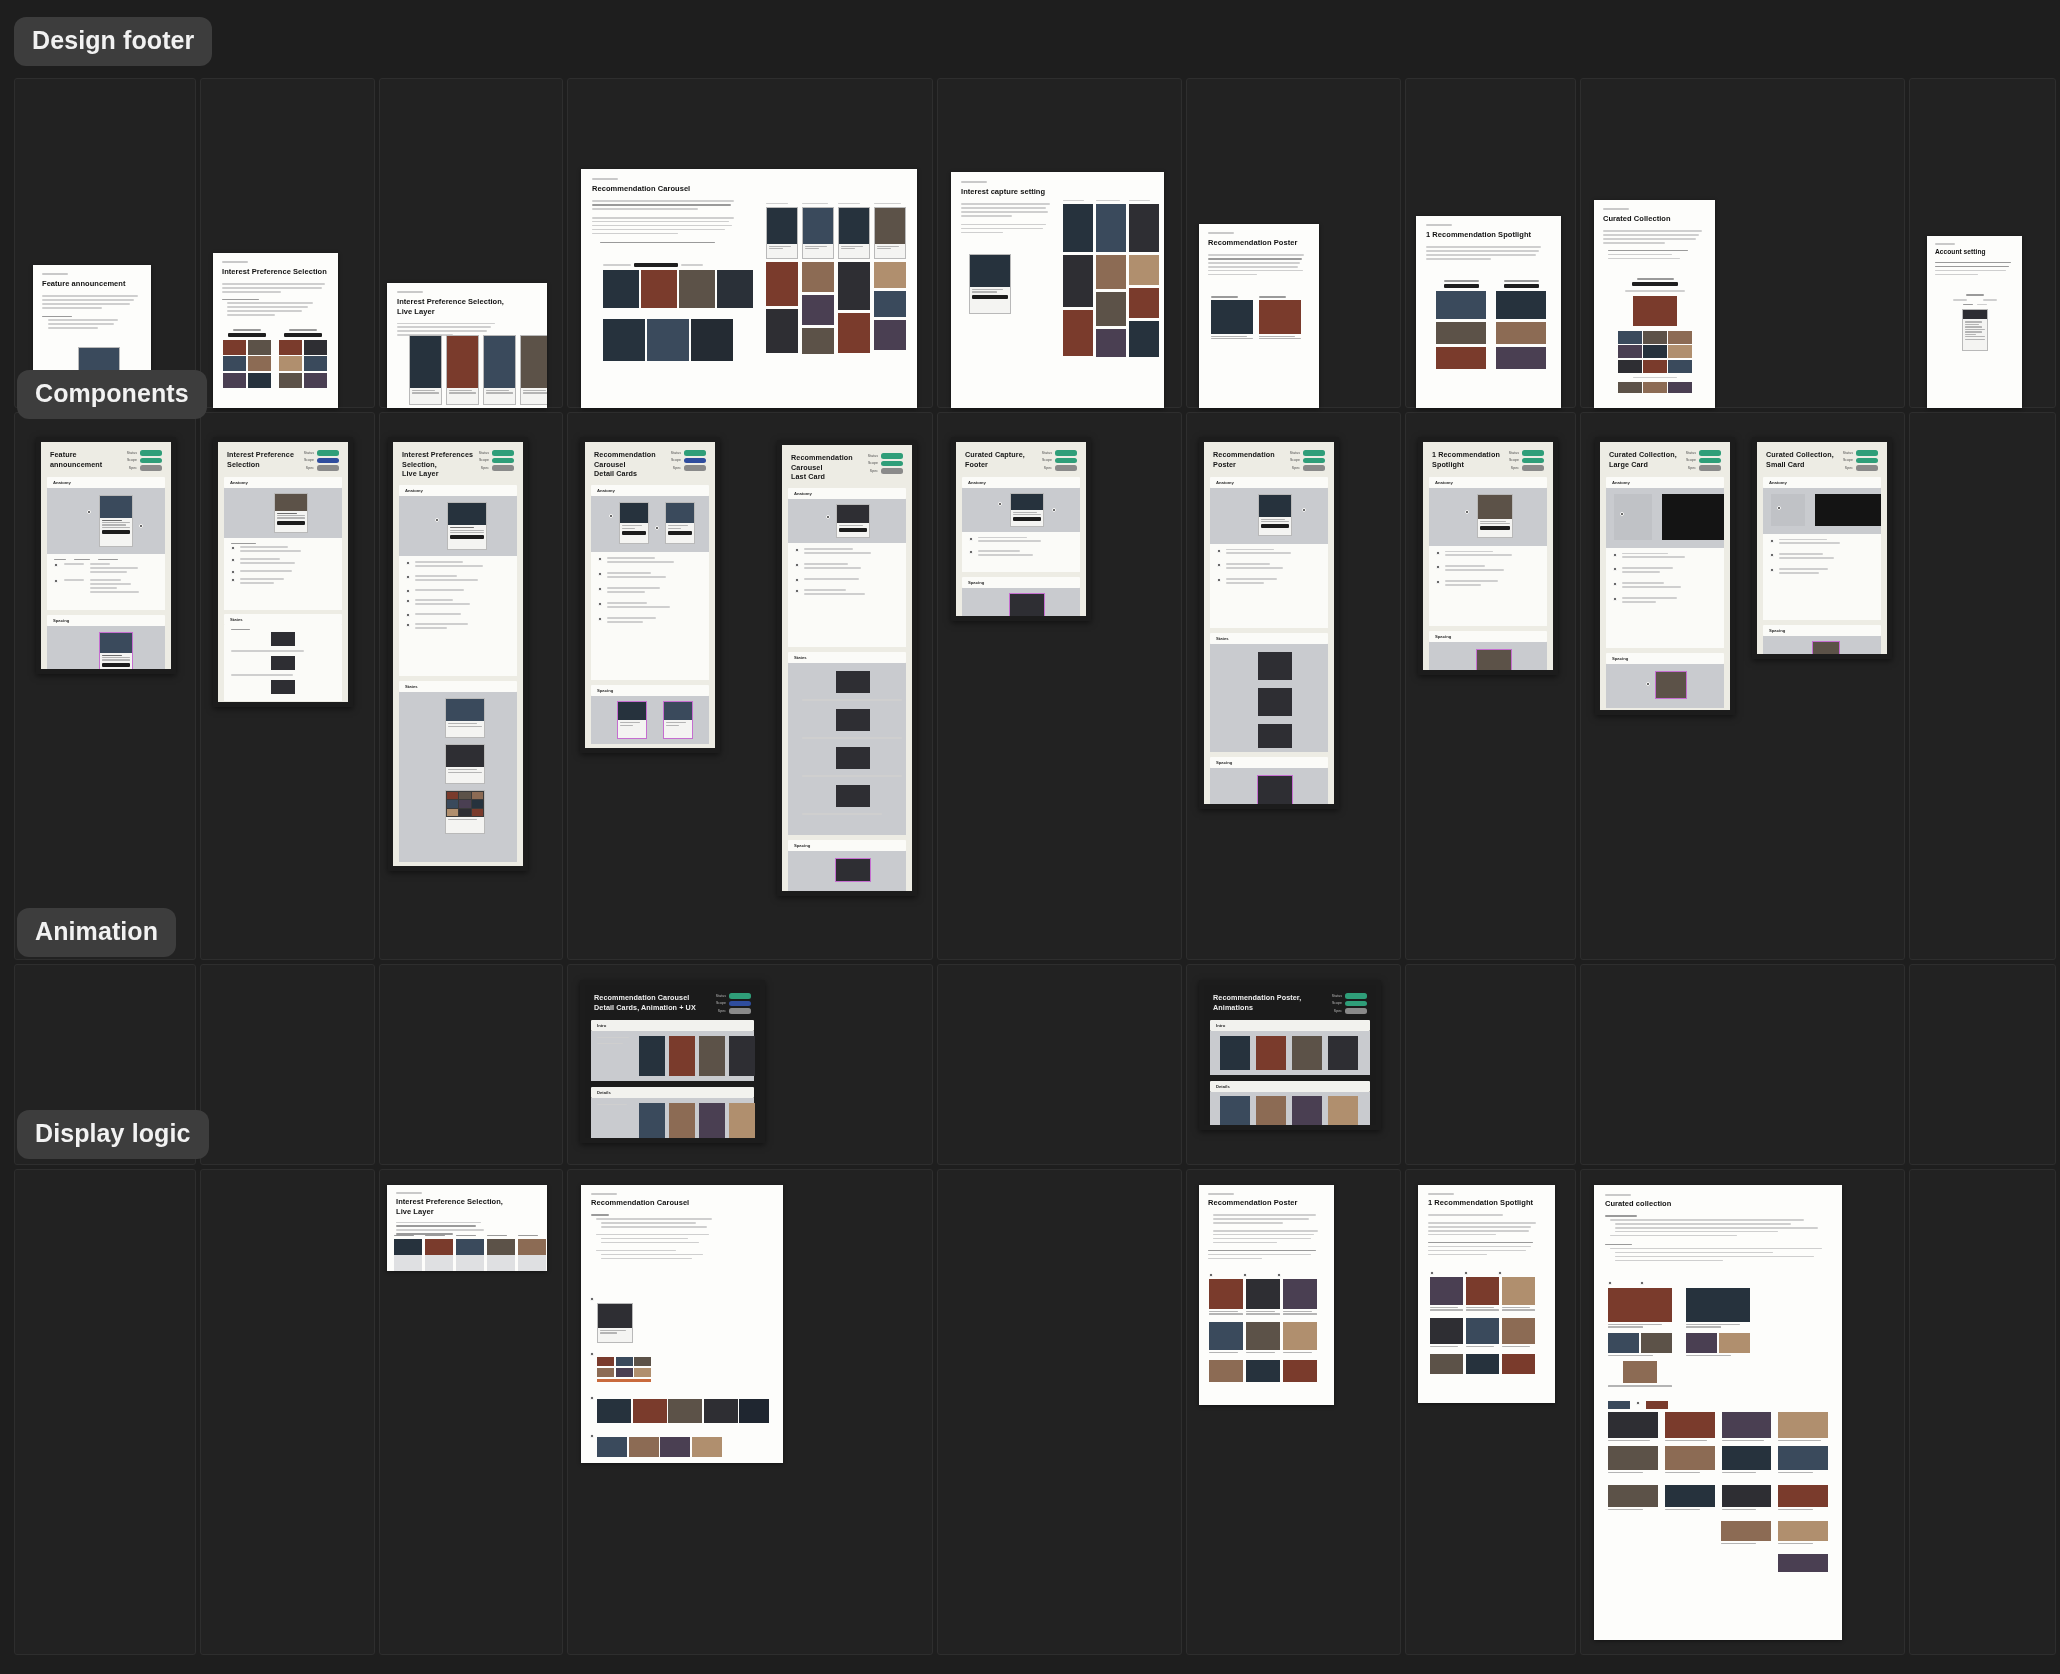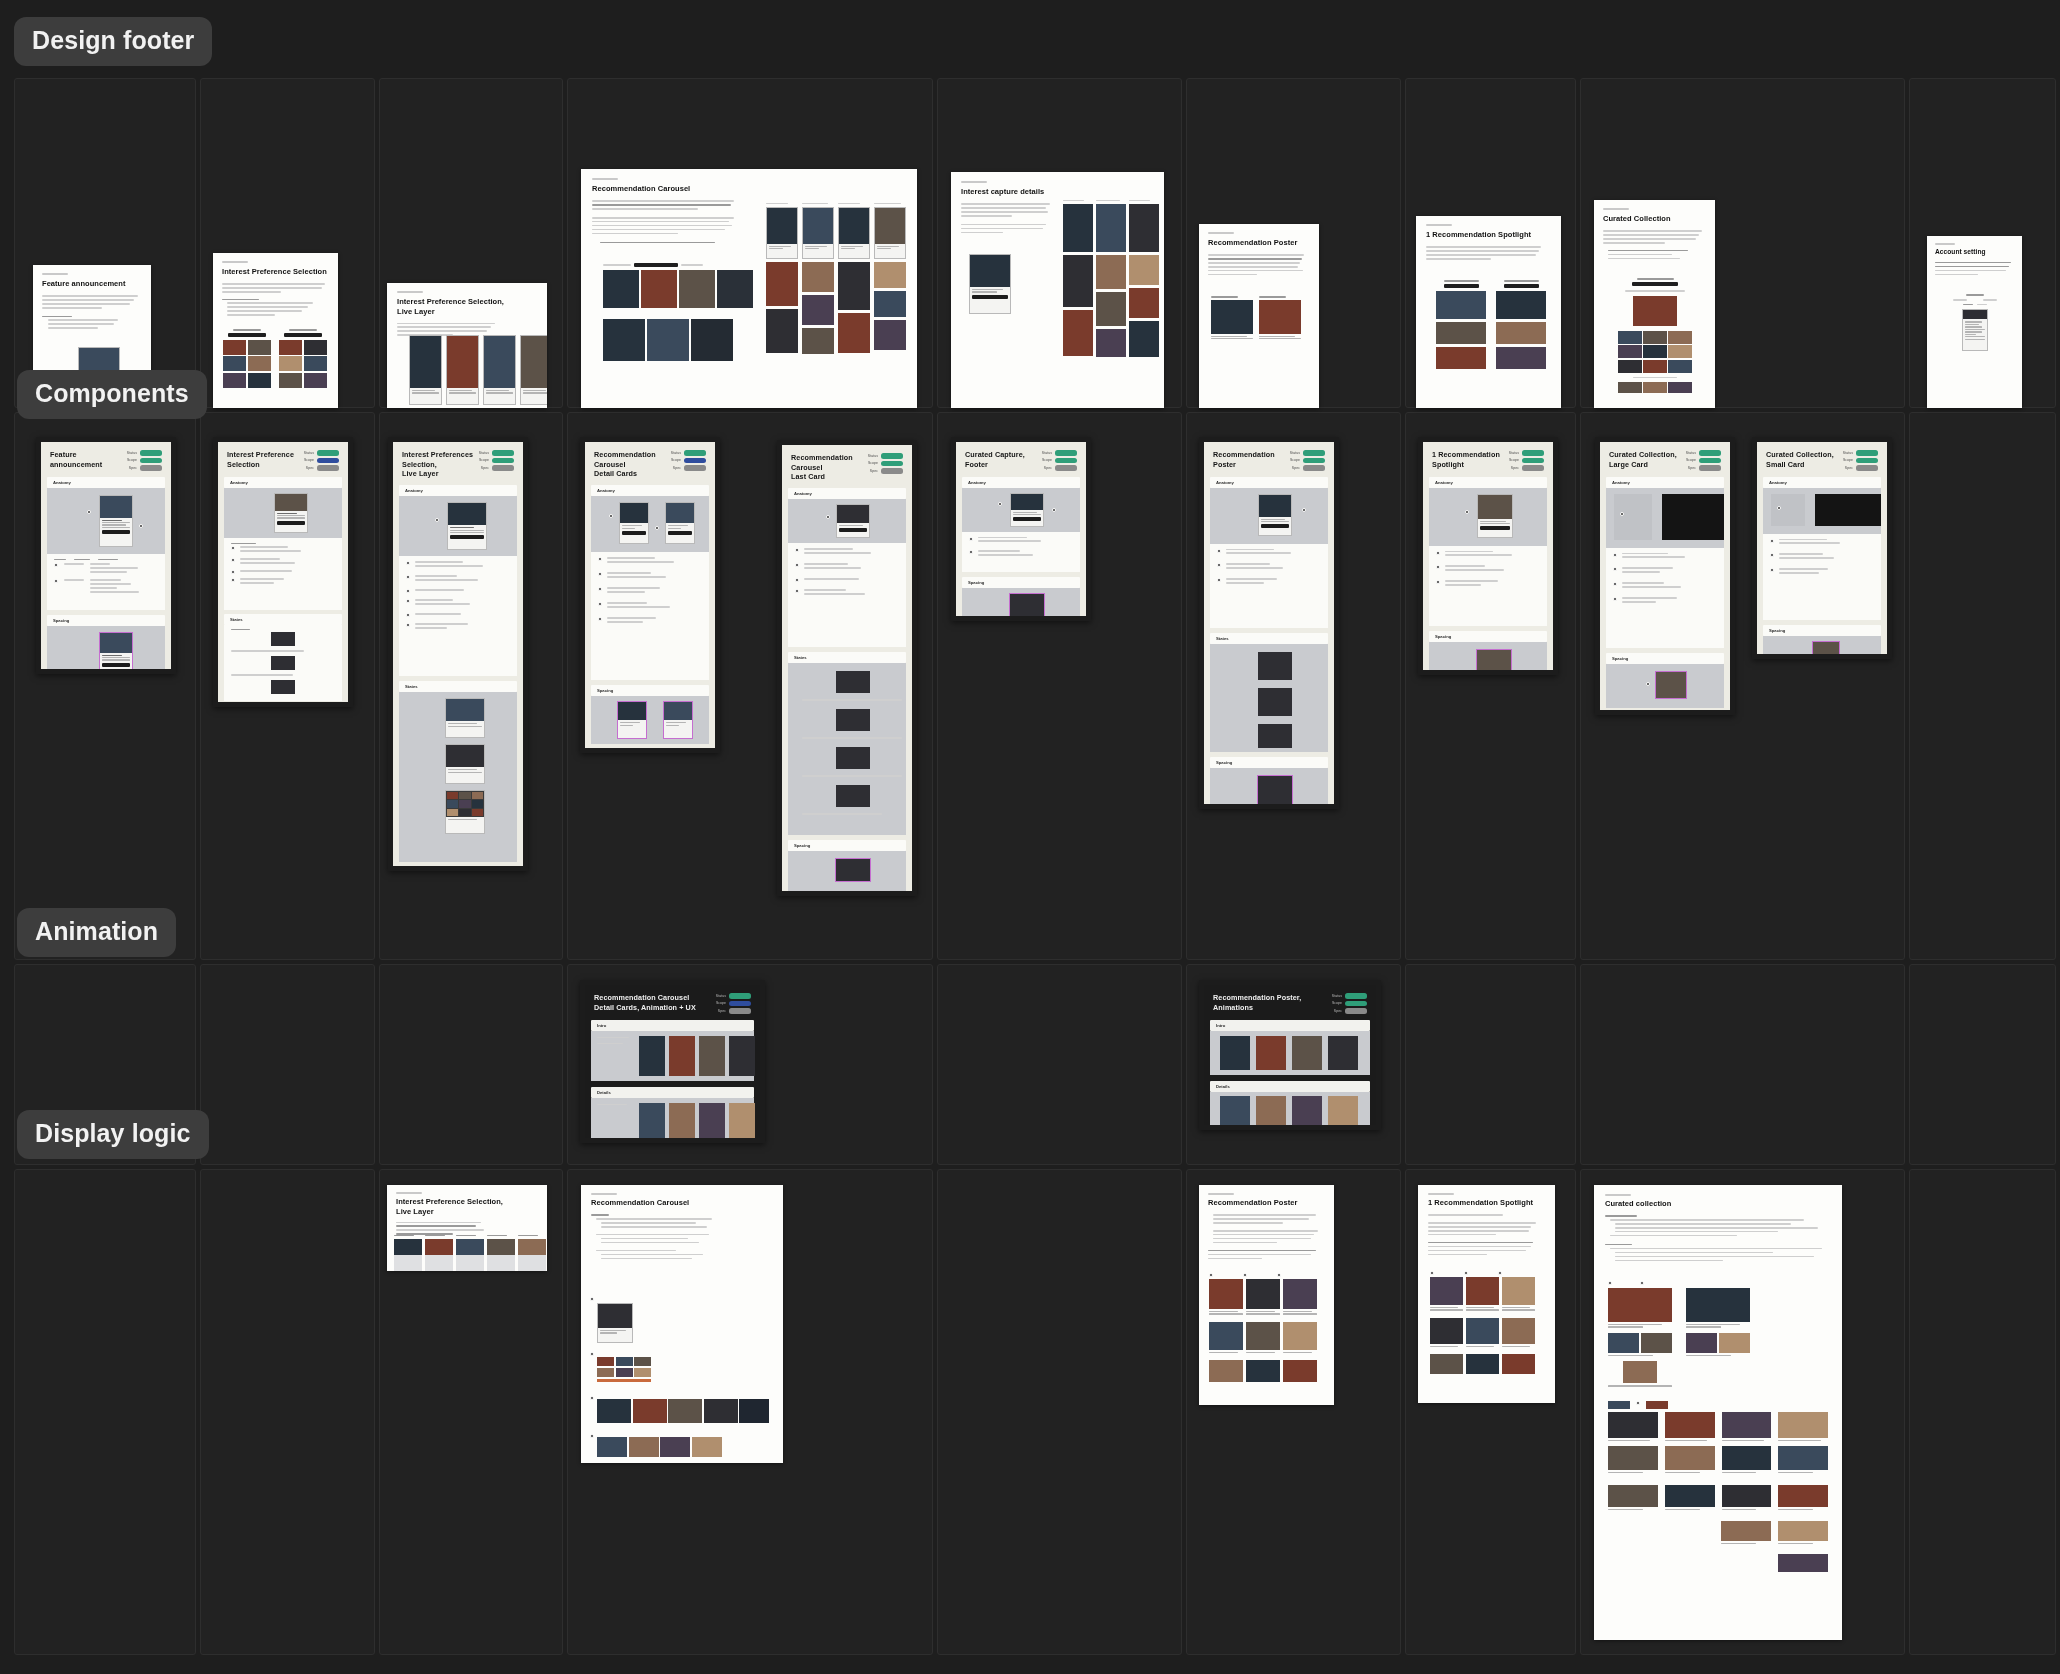--- a/index.html
+++ b/index.html
@@ -410,21 +410,21 @@
         <div class="tile b" style="width:32px;height:26px"></div>
         <div style="height:3px"></div>
         <div class="tile f" style="width:32px;height:30px"></div>
       </div>
     </div>
   </div>
 
   <div class="paper" style="left:951px; top:172px; width:213px; height:236px;">
     <div style="padding:9px 10px;">
       <div class="doc-eyebrow"></div>
-      <div class="doc-h1" style="margin:4px 0 6px;">Interest capture details</div>
+      <div class="doc-h1" style="margin:4px 0 6px;">Interest capture setting</div>
       <div style="width:48%">
         <div class="doc-p" style="width:96%"></div>
           <div class="doc-p" style="width:92%"></div>
         <div class="doc-p" style="width:94%"></div>
           <div class="doc-p" style="width:55%"></div>
         <div style="height:5px"></div>
         <div class="doc-p" style="width:92%"></div>
           <div class="doc-p" style="width:88%"></div>
         <div class="doc-p" style="width:45%"></div>
       </div>

